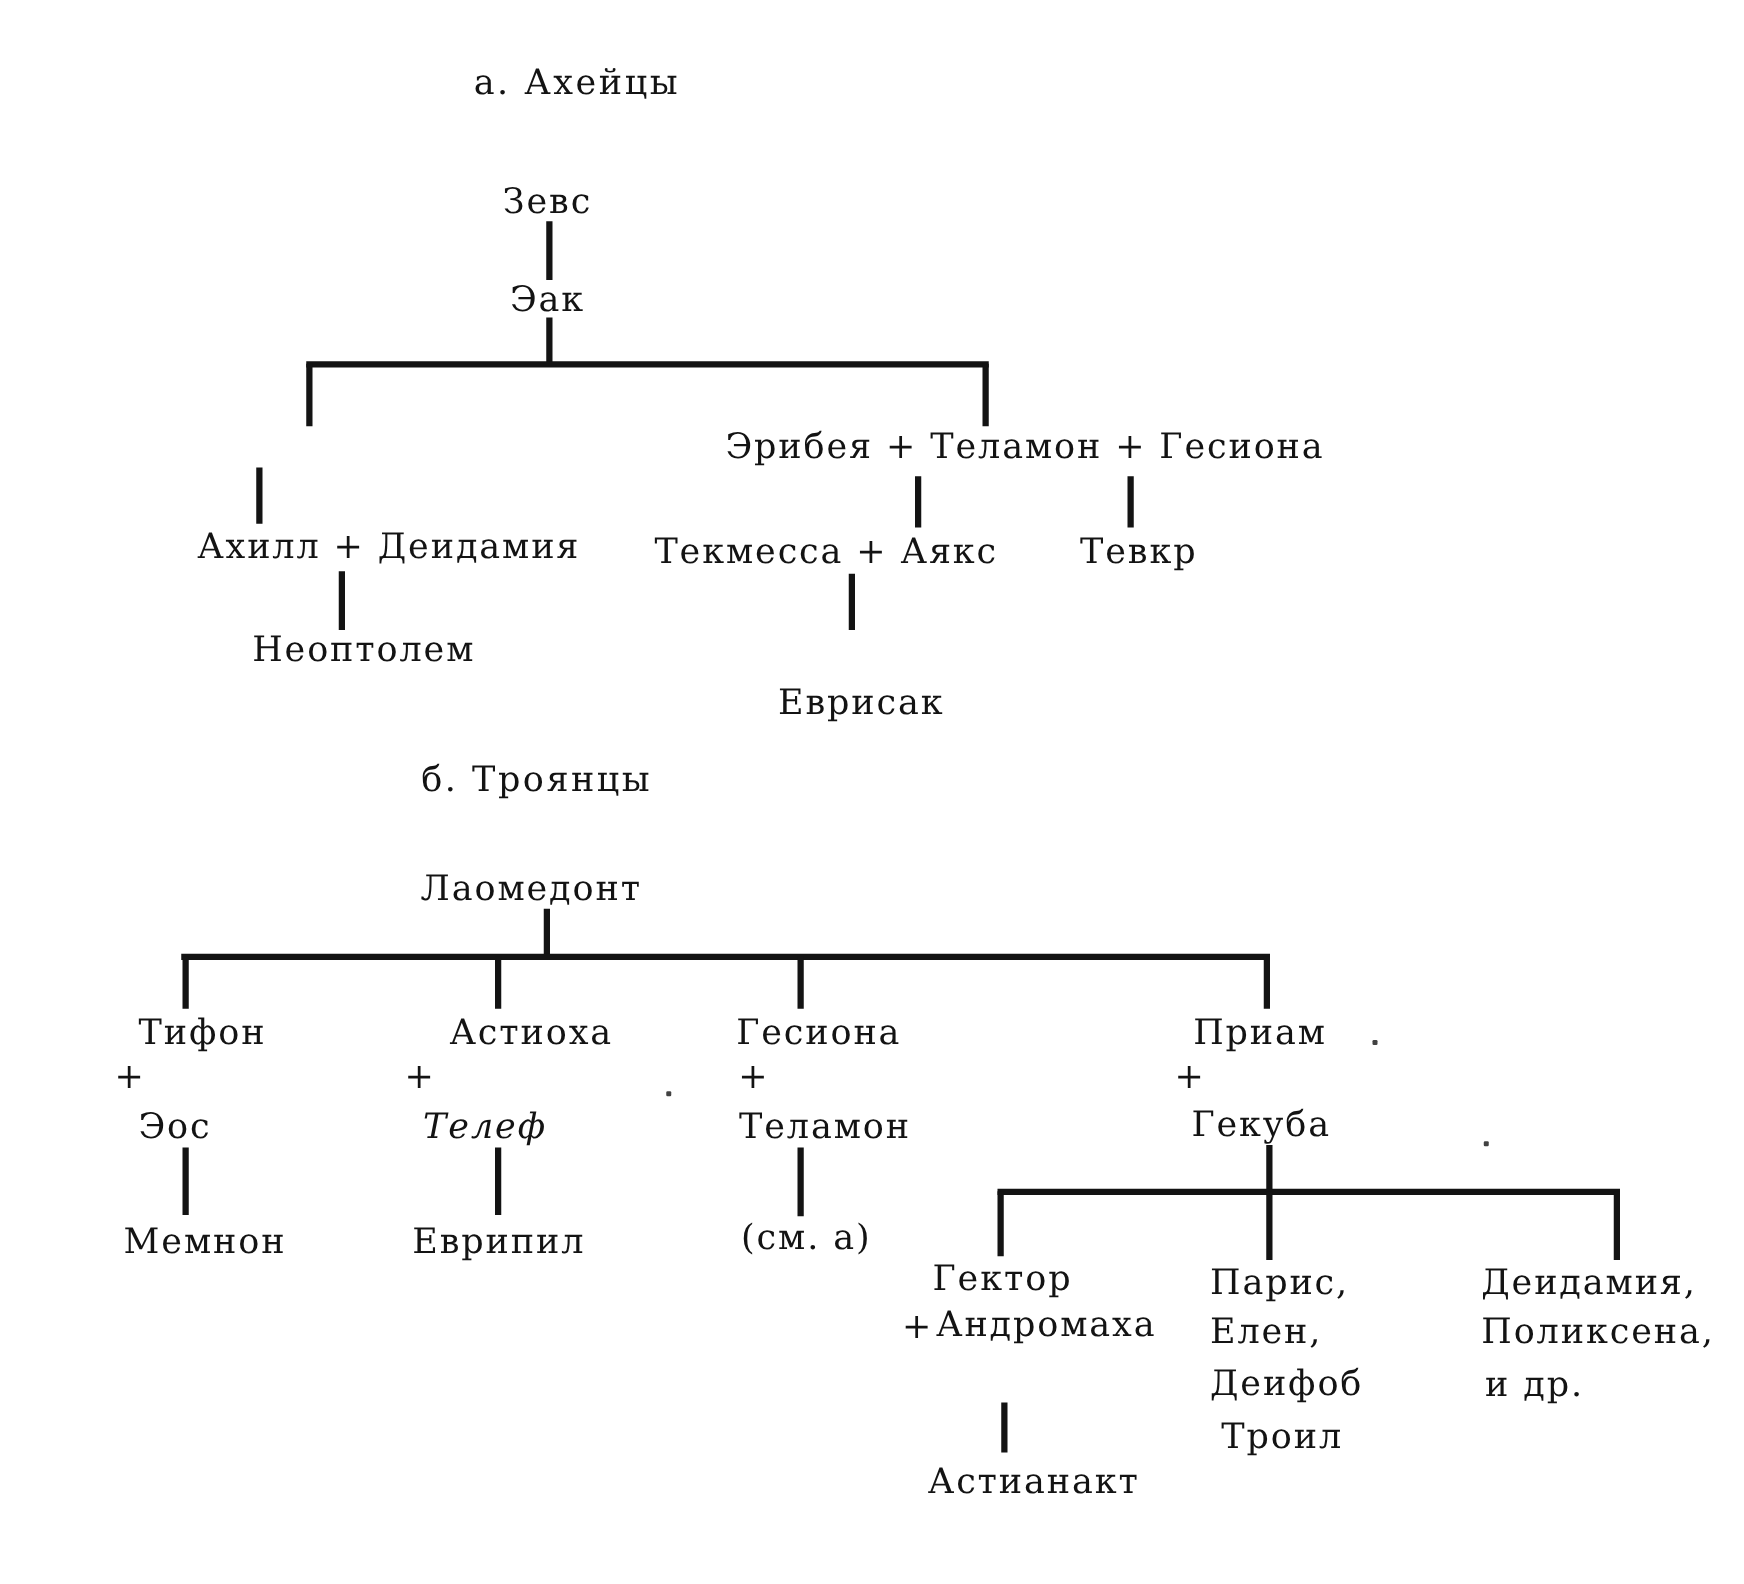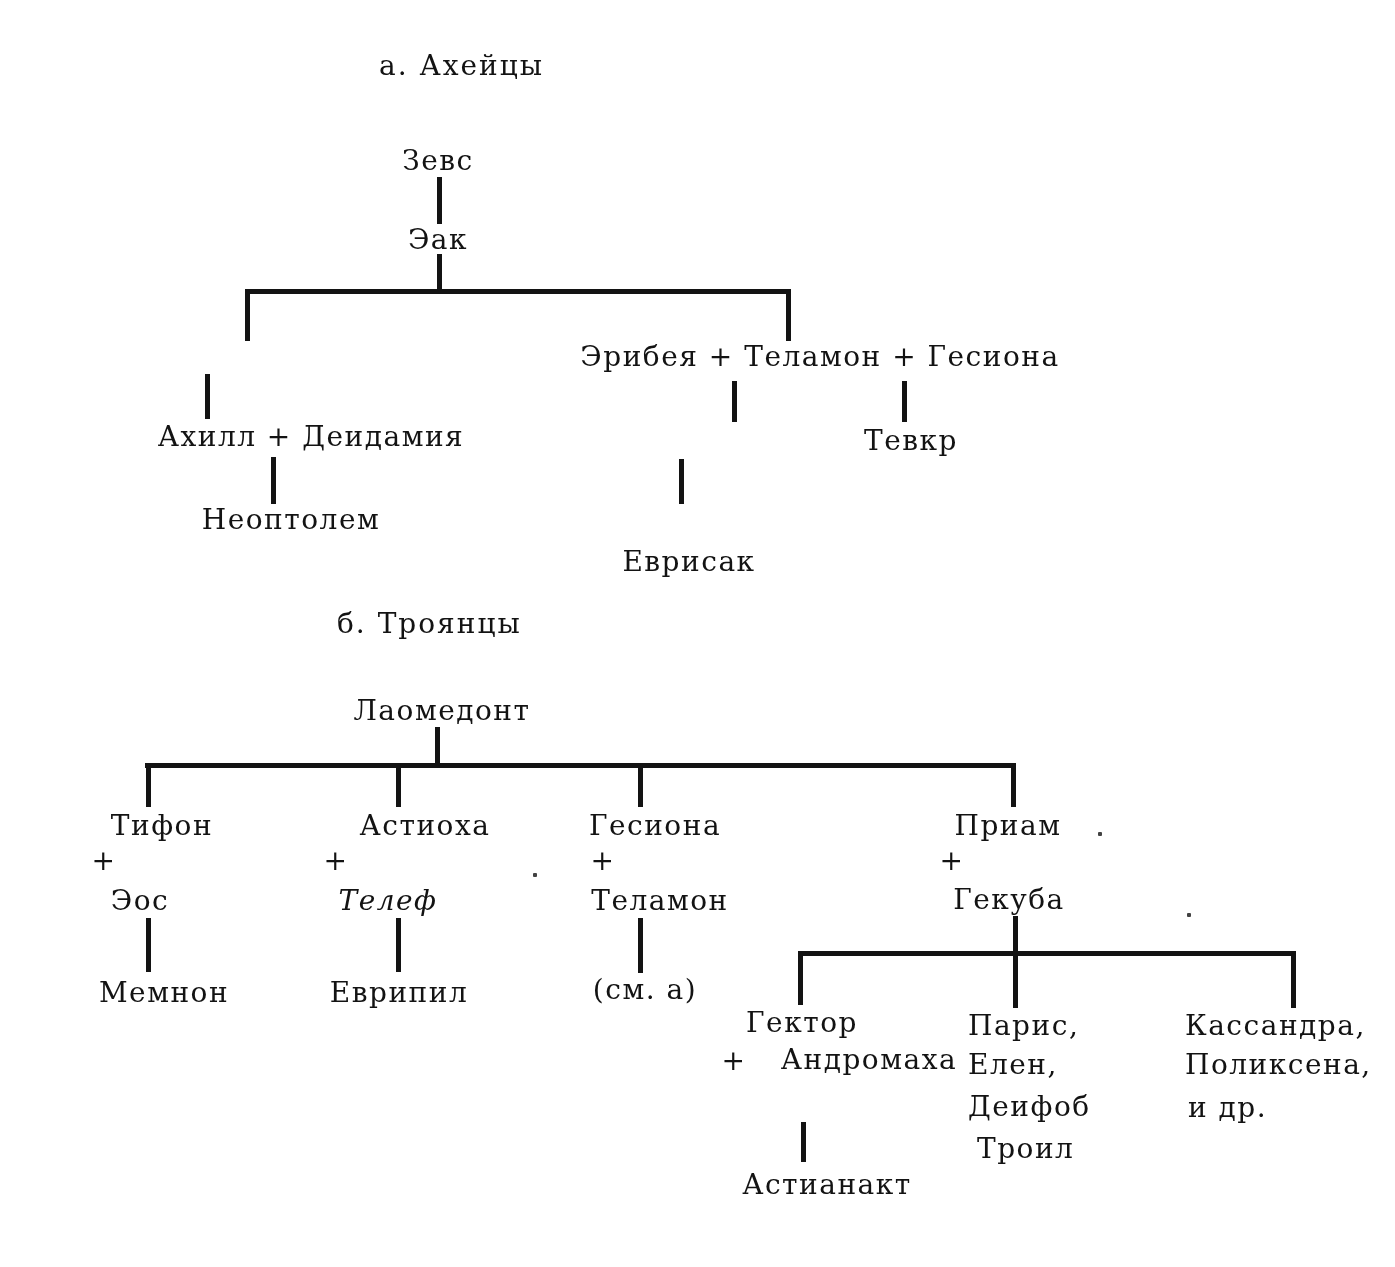--- a/index.html
+++ b/index.html
@@ -55,31 +55,32 @@
   <div class="vline" style="left:245px; top:291px; height:50px;"></div>
   <div class="vline" style="left:786px; top:291px; height:50px;"></div>
 
   <div class="label" style="left:820px; top:357px;">Эрибея + Теламон + Гесиона</div>
 
   <div class="vline" style="left:205px; top:374px; height:45px;"></div>
   <div class="vline" style="left:732px; top:381px; height:41px;"></div>
   <div class="vline" style="left:902px; top:381px; height:41px;"></div>
 
   <div class="label" style="left:311px; top:437px;">Ахилл + Деидамия</div>
+  <div class="label" style="left:661px; top:441px;">Текмесса + Аякс</div>
   <div class="label" style="left:911px; top:441px;">Тевкр</div>
 
   <div class="vline" style="left:271px; top:457px; height:47px;"></div>
   <div class="vline" style="left:679px; top:459px; height:45px;"></div>
 
   <div class="label" style="left:291px; top:520px;">Неоптолем</div>
   <div class="label" style="left:689px; top:523px;margin-top:39px;">Еврисак</div>
 
   <div class="label title la" style="left:337px; top:624px;">б. Троянцы</div>
 
-  <div class="label" style="left:442px; top:711px;">Лаомедонт</div>
+  <div class="label" style="left:425px; top:711px;">Лаомедонт</div>
 
   <div class="vline" style="left:435px; top:727px; height:38px;"></div>
   <div class="hline" style="left:145px; top:763px; width:871px;"></div>
   <div class="vline" style="left:146px; top:765px; height:42px;"></div>
   <div class="vline" style="left:396px; top:765px; height:42px;"></div>
   <div class="vline" style="left:638px; top:765px; height:42px;"></div>
   <div class="vline" style="left:1011px; top:765px; height:42px;"></div>
 
   <div class="label" style="left:162px; top:826px;">Тифон</div>
   <div class="label" style="left:104px; top:861px;">+</div>
@@ -104,30 +105,30 @@
   <div class="label" style="left:1009px; top:900px;">Гекуба</div>
 
   <div class="vline" style="left:1013px; top:916px; height:37px;"></div>
   <div class="hline" style="left:798px; top:951px; width:498px;"></div>
   <div class="vline" style="left:798px; top:953px; height:52px;"></div>
   <div class="vline" style="left:1013px; top:953px; height:55px;"></div>
   <div class="vline" style="left:1291px; top:953px; height:55px;"></div>
 
   <div class="label" style="left:802px; top:1023px;">Гектор</div>
   <div class="label" style="left:734px; top:1061px;">+</div>
-  <div class="label" style="left:837px; top:1060px;margin-left:32px;">Андромаха</div>
+  <div class="label" style="left:837px; top:1060px;">Андромаха</div>
   <div class="vline" style="left:801px; top:1122px; height:40px;"></div>
   <div class="label" style="left:827px; top:1185px;">Астианакт</div>
 
   <div class="label la" style="left:968px; top:1026px;">Парис,</div>
   <div class="label la" style="left:968px; top:1065px;">Елен,</div>
   <div class="label la" style="left:968px; top:1107px;">Деифоб</div>
   <div class="label la" style="left:977px; top:1149px;">Троил</div>
 
-  <div class="label la" style="left:1185px; top:1026px;">Кассандра,</div>
+  <div class="label la" style="left:1185px; top:1026px;">Деидамия,</div>
   <div class="label la" style="left:1185px; top:1065px;">Поликсена,</div>
   <div class="label la" style="left:1188px; top:1108px;">и др.</div>
 
   <div class="speck" style="left:1098px; top:832px;"></div>
   <div class="speck" style="left:1187px; top:913px;"></div>
   <div class="speck" style="left:533px; top:873px;"></div>
 
 </div>
 
 </body></html>

